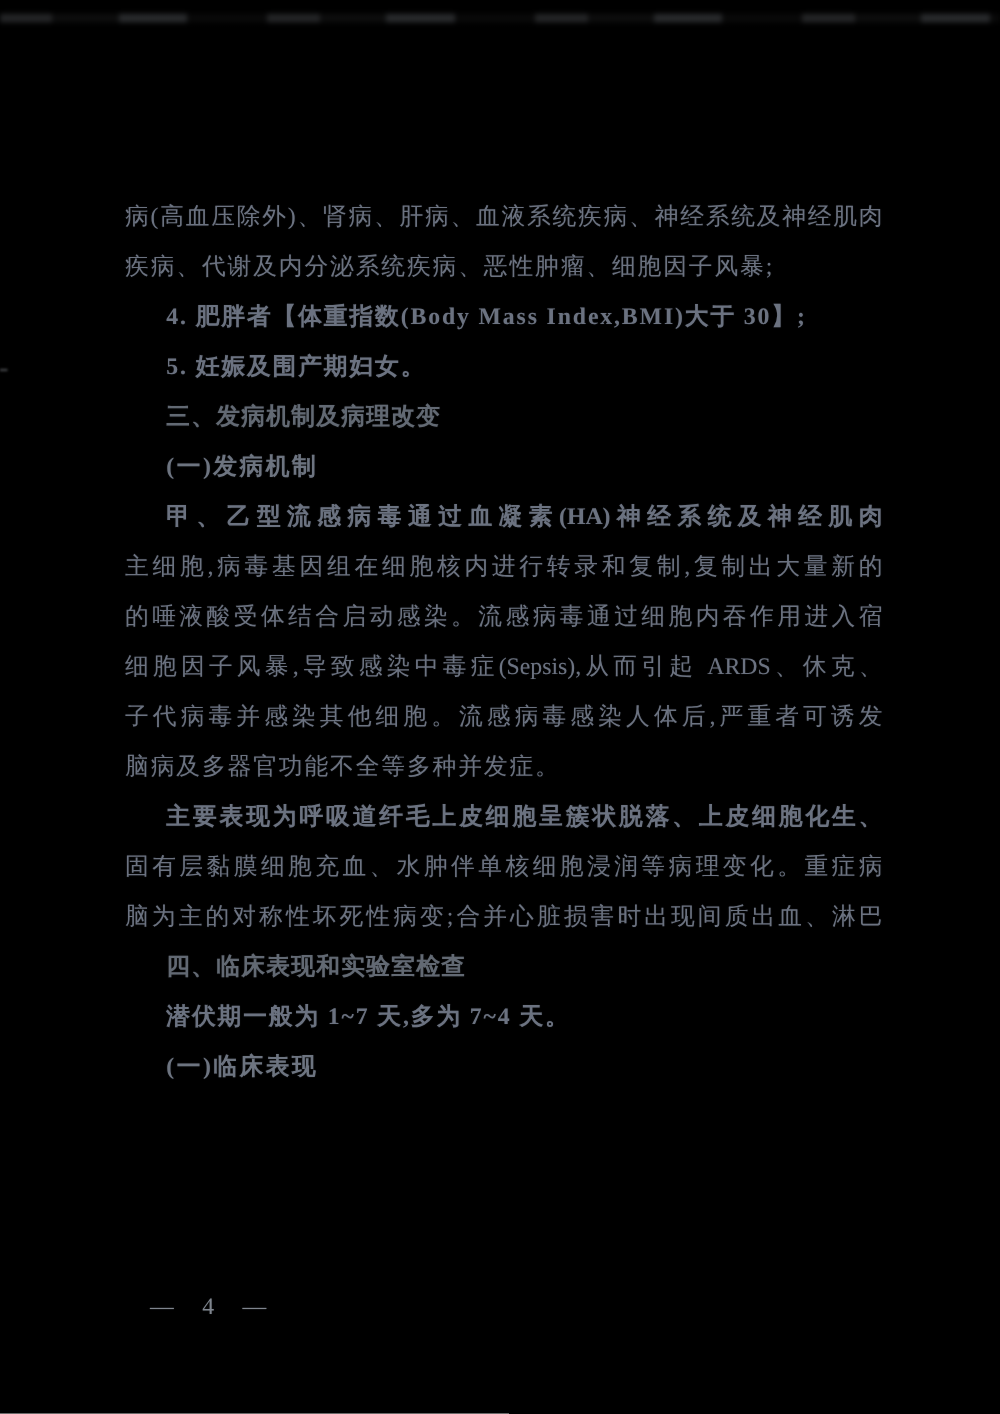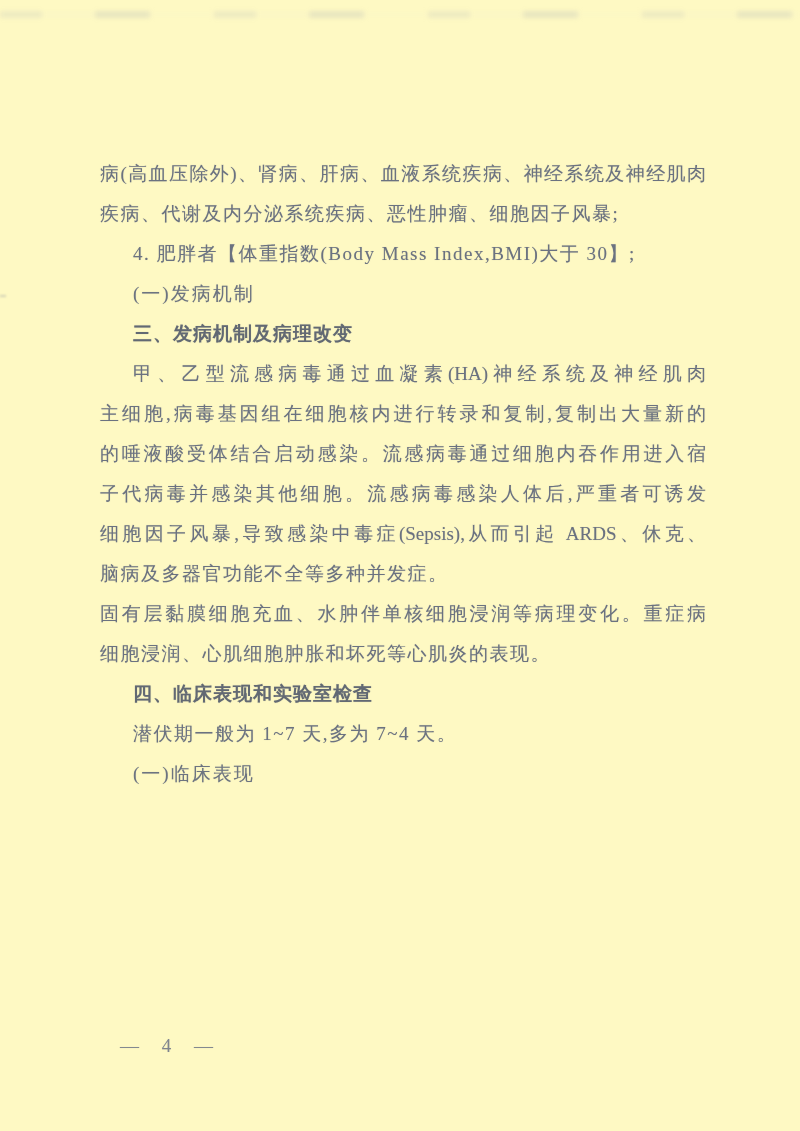--- a/index.html
+++ b/index.html
@@ -1,21 +1,21 @@
 <!DOCTYPE html>
 <html><head>
 <meta charset="utf-8">
 <style>
   * { margin: 0; padding: 0; box-sizing: border-box; }
   html, body { background: #ffffff; }
   .page {
     position: relative;
     width: 800px;
     height: 1131px;
-    background: #fef9c3;
+    background: #000000;
     overflow: hidden;
     font-family: "Liberation Serif", serif;
   }
   
   .top-smudge {
     position: absolute;
     top: 11px; left: 0; right: 0; height: 7px;
     background: repeating-linear-gradient(90deg,
       rgba(176,181,188,0.20) 0px 42px,
       rgba(214,217,221,0.06) 42px 95px,
@@ -43,21 +43,21 @@
     text-shadow: 0 0 1px rgba(107,114,128,0.35);
     white-space: nowrap;
     letter-spacing: 1.5px;
   }
   .line.justify {
     white-space: normal;
     letter-spacing: 0;
     text-align: justify;
     text-align-last: justify;
   }
-  .line.indent { padding-left: 33px; }
+  .line.indent { padding-left: 33px; font-weight: bold; }
   .line.heading {
     font-family: "Liberation Sans", sans-serif;
     font-weight: 700;
     color: #626973;
     text-shadow: 0 0 1px rgba(98,105,115,0.4);
     letter-spacing: 1px;
   }
   .line.sub {
     color: #6d7480;
     letter-spacing: 2px;
@@ -79,29 +79,31 @@
 <body>
 
 <div class="page">
   <div class="top-smudge"></div>
   <div class="edge-mark"></div>
 
   <div class="content">
     <div class="line justify">病(高血压除外)、肾病、肝病、血液系统疾病、神经系统及神经肌肉</div>
     <div class="line">疾病、代谢及内分泌系统疾病、恶性肿瘤、细胞因子风暴;</div>
     <div class="line indent">4. 肥胖者【体重指数(Body Mass Index,BMI)大于 30】;</div>
+    <div class="line indent">5. 妊娠及围产期妇女。</div>
+    <div class="line heading indent">三、发病机制及病理改变</div>
     <div class="line sub indent">(一)发病机制</div>
-    <div class="line heading indent">三、发病机制及病理改变</div>
     <div class="line justify indent">甲、乙型流感病毒通过血凝素(HA)神经系统及神经肌肉</div>
     <div class="line justify">主细胞,病毒基因组在细胞核内进行转录和复制,复制出大量新的</div>
     <div class="line justify">的唾液酸受体结合启动感染。流感病毒通过细胞内吞作用进入宿</div>
+    <div class="line justify">细胞因子风暴,导致感染中毒症(Sepsis),从而引起 ARDS、休克、</div>
     <div class="line justify">子代病毒并感染其他细胞。流感病毒感染人体后,严重者可诱发</div>
-    <div class="line justify">细胞因子风暴,导致感染中毒症(Sepsis),从而引起 ARDS、休克、</div>
     <div class="line">脑病及多器官功能不全等多种并发症。</div>
+    <div class="line justify indent">主要表现为呼吸道纤毛上皮细胞呈簇状脱落、上皮细胞化生、</div>
     <div class="line justify">固有层黏膜细胞充血、水肿伴单核细胞浸润等病理变化。重症病</div>
-    <div class="line">细胞浸润、心肌细胞肿胀和坏死等心肌炎的表现。</div>
+    <div class="line justify">脑为主的对称性坏死性病变;合并心脏损害时出现间质出血、淋巴</div>
     <div class="line heading indent">四、临床表现和实验室检查</div>
     <div class="line indent">潜伏期一般为 1~7 天,多为 7~4 天。</div>
     <div class="line sub indent">(一)临床表现</div>
   </div>
 
   <div class="footer">— 4 —</div>
 </div>
 
 </body></html>

